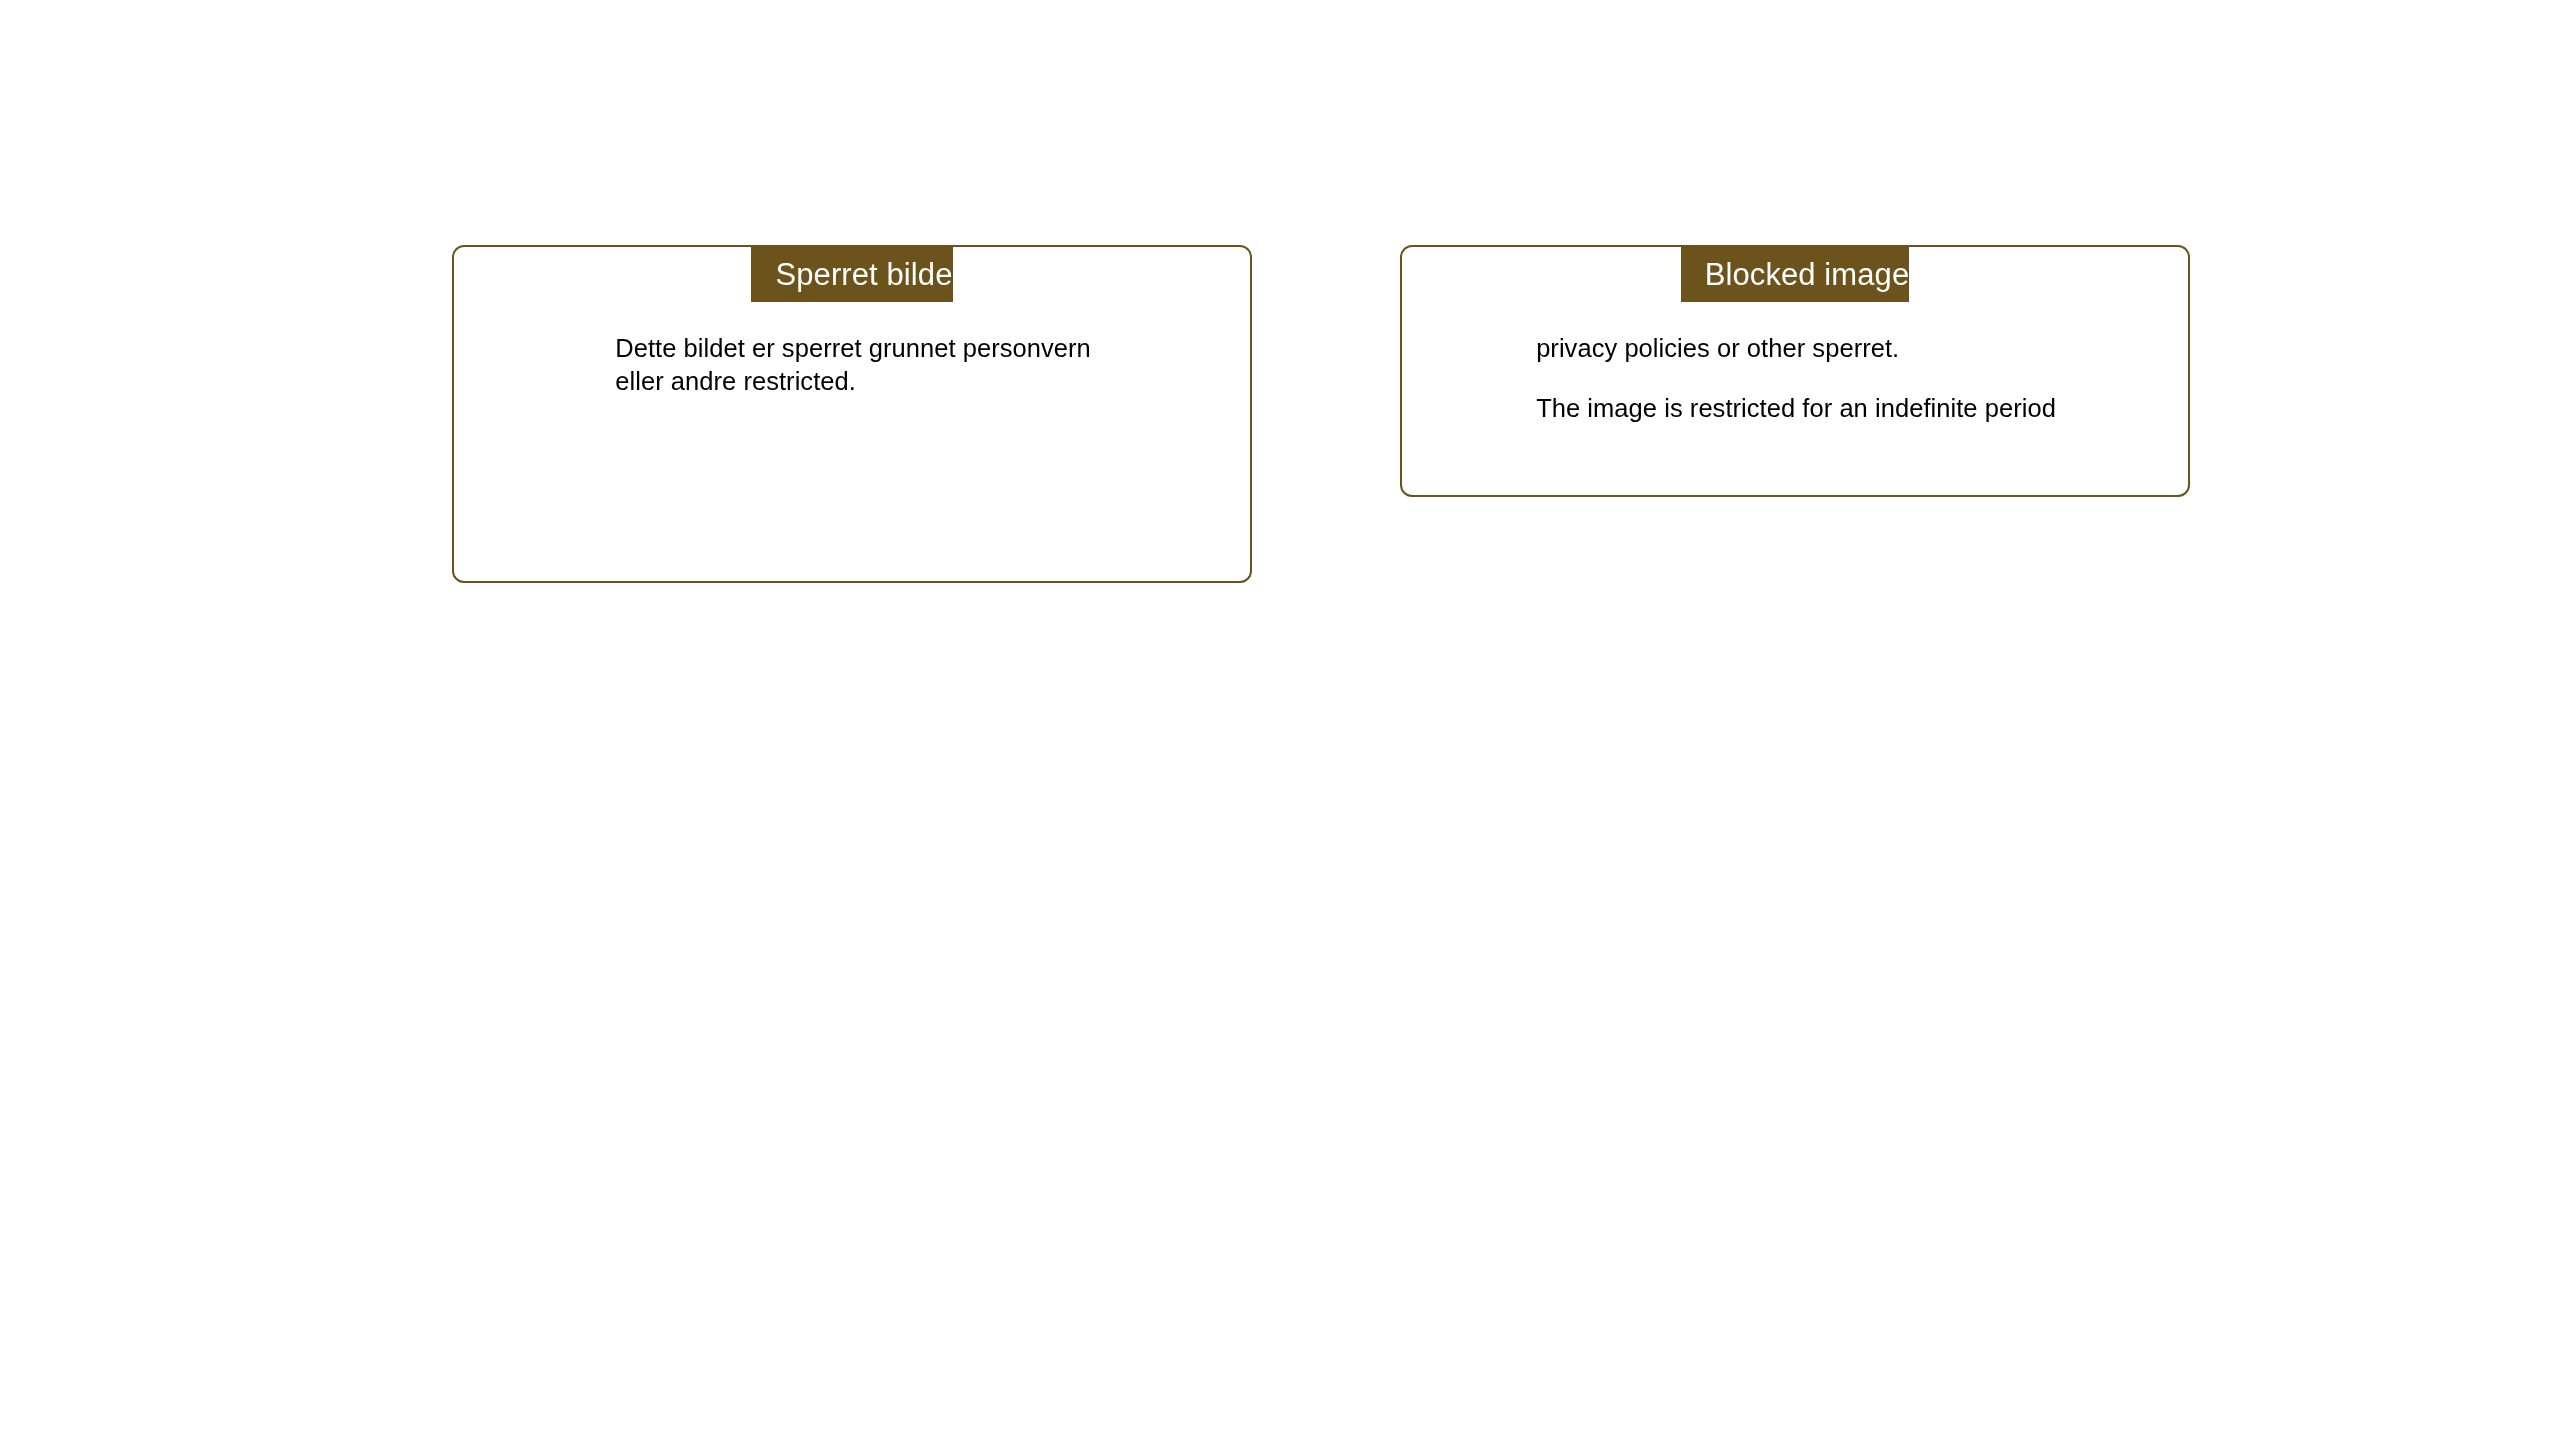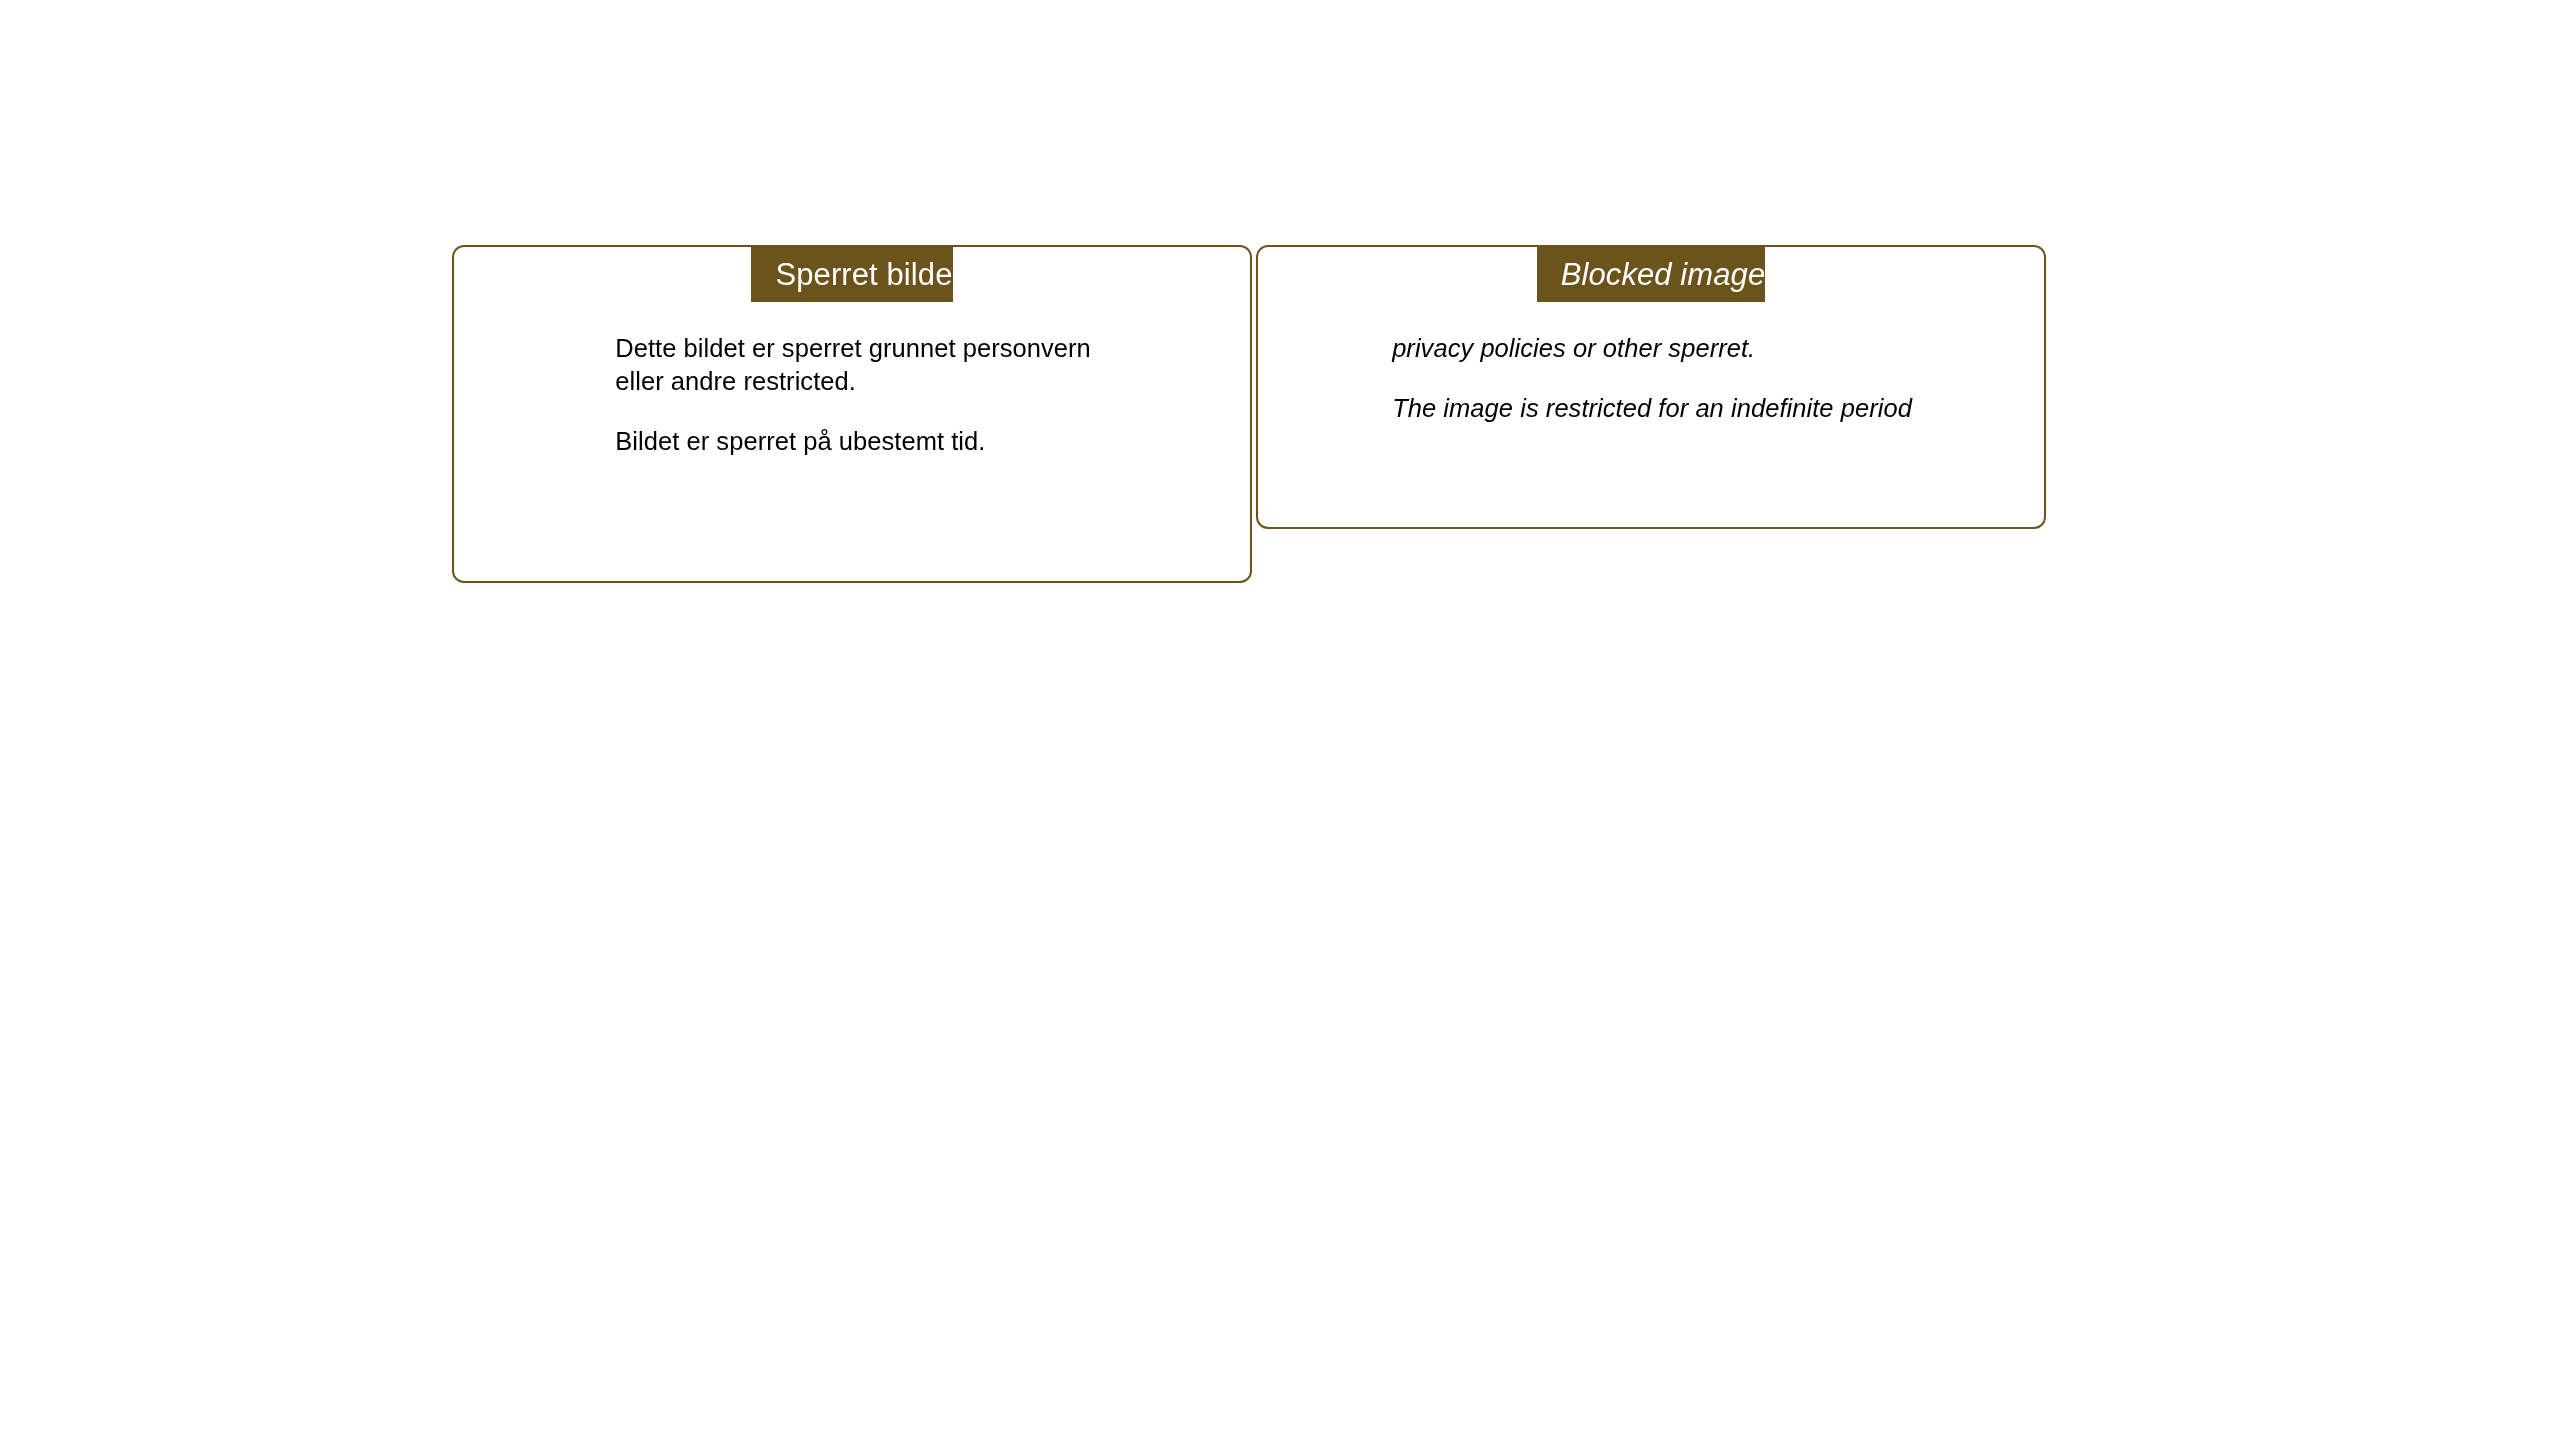--- a/index.html
+++ b/index.html
@@ -26,21 +26,21 @@
     background: #ffffff;
     border: 2px solid #6b531b;
     border-radius: 12px;
     overflow: hidden;
     display: flex;
     flex-direction: column;
     align-items: center;
   }
 
   #card-no  { left: 452px;  width: 800px; height: 338px; }
-  #card-en  { left: 1256px; width: 790px; height: 284px; font-style: italic; }
+  #card-en  { left: 1400px; width: 790px; height: 252px; }
 
   .notice-header {
     background: #6b531b;
     color: #ffffff;
     height: 55px;
     flex: 0 0 55px;
     display: flex;
     align-items: center;
     padding: 0 0 0 24px;
     box-sizing: border-box;
@@ -88,23 +88,20 @@
     <span class="notice-title">Sperret bilde</span>
   </div>
 
   <div class="notice-body">
 
     <p class="notice-paragraph">
       <span class="para-line">Dette bildet er sperret grunnet personvern</span>
       <span class="para-line">eller andre restricted.</span>
     </p>
 
-    <p class="notice-paragraph">
-      <span class="para-line">Bildet er sperret på ubestemt tid.</span>
-    </p>
 
   </div>
 </div>
 
 <div class="notice-card" id="card-en">
 
   <div class="notice-header">
     <span class="notice-title">Blocked image</span>
   </div>
 

